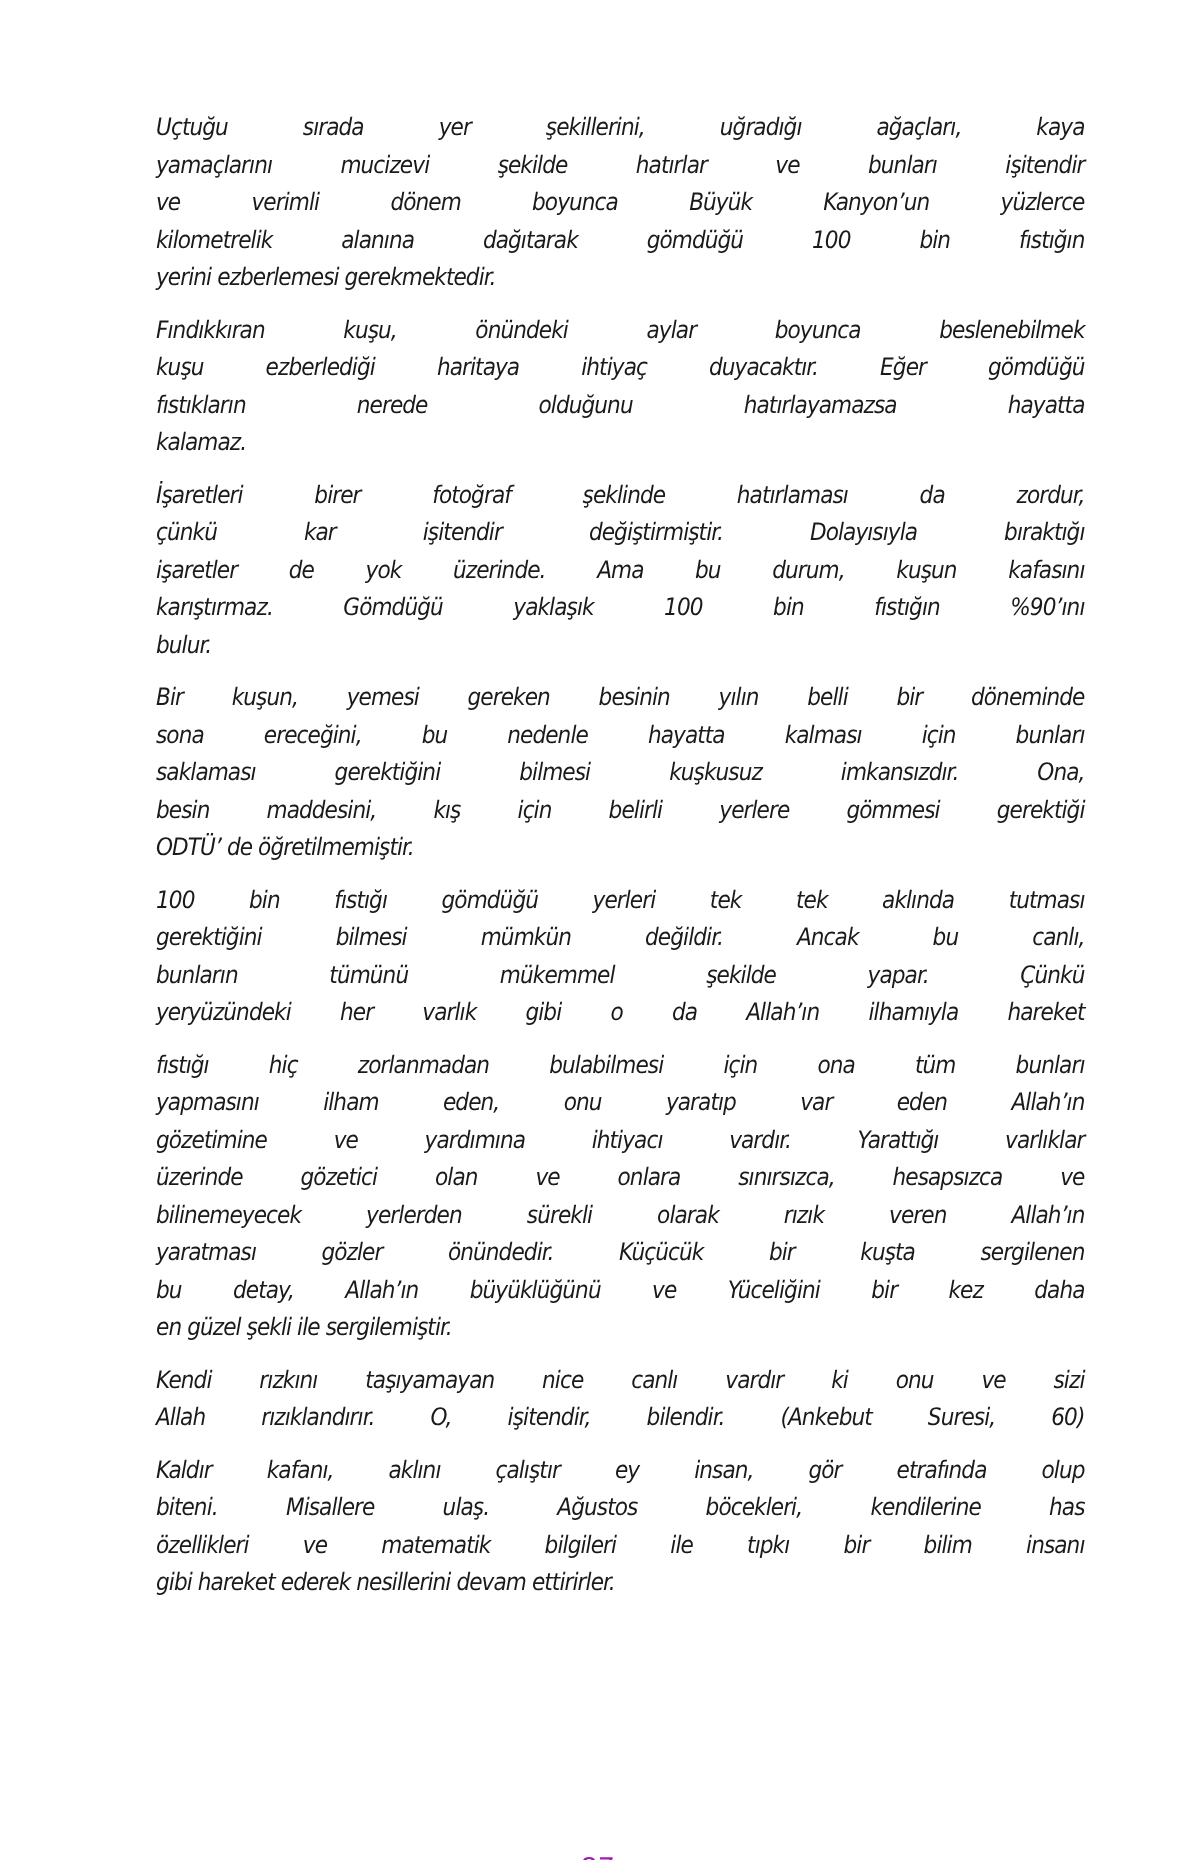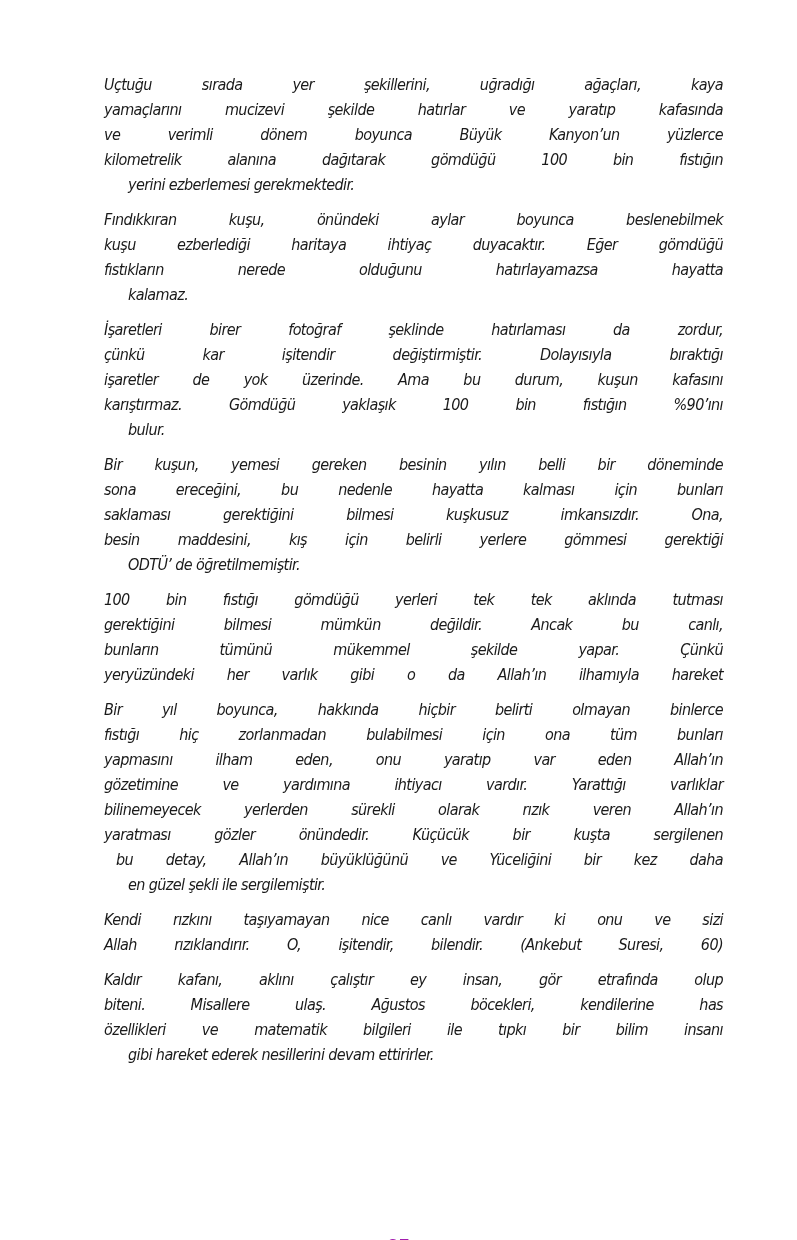--- a/index.html
+++ b/index.html
@@ -32,41 +32,40 @@
     }
     .line {
       display: block;
       text-align: justify;
       text-align-last: justify;
       white-space: nowrap;
       overflow: visible;
     }
     .line.last {
       text-align-last: left;
-      margin-left: 24px;
     }
     .page-number {
       position: absolute;
       left: 0;
       width: 797px;
       top: 1187px;
       text-align: center;
       font-family: "DejaVu Sans", sans-serif;
       font-size: 18px;
       color: #a21caf;
       margin-top: 48px;
     }
   </style>
 </head>
 <body>
 
 <div class="page">
   <p class="para">
     <span class="line" style="display: block;">Uçtuğu sırada yer şekillerini, uğradığı ağaçları, kaya</span>
-    <span class="line" style="display: block;">yamaçlarını mucizevi şekilde hatırlar ve yaratıp kafasında</span>
+    <span class="line" style="display: block;">yamaçlarını mucizevi şekilde hatırlar ve bunları işitendir</span>
     <span class="line" style="display: block;">ve verimli dönem boyunca Büyük Kanyon’un yüzlerce</span>
     <span class="line" style="display: block;">kilometrelik alanına dağıtarak gömdüğü 100 bin fıstığın</span>
     <span class="line last" style="display: block;">yerini ezberlemesi gerekmektedir.</span>
   </p>
   <p class="para">
     <span class="line" style="display: block;">Fındıkkıran kuşu, önündeki aylar boyunca beslenebilmek</span>
     <span class="line" style="display: block;">kuşu ezberlediği haritaya ihtiyaç duyacaktır. Eğer gömdüğü</span>
     <span class="line" style="display: block;">fıstıkların nerede olduğunu hatırlayamazsa hayatta</span>
     <span class="line last" style="display: block;">kalamaz.</span>
   </p>
@@ -84,27 +83,27 @@
     <span class="line" style="display: block;">besin maddesini, kış için belirli yerlere gömmesi gerektiği</span>
     <span class="line last" style="display: block;">ODTÜ’ de öğretilmemiştir.</span>
   </p>
   <p class="para">
     <span class="line" style="display: block;">100 bin fıstığı gömdüğü yerleri tek tek aklında tutması</span>
     <span class="line" style="display: block;">gerektiğini bilmesi mümkün değildir. Ancak bu canlı,</span>
     <span class="line" style="display: block;">bunların tümünü mükemmel şekilde yapar. Çünkü</span>
     <span class="line" style="display: block;">yeryüzündeki her varlık gibi o da Allah’ın ilhamıyla hareket</span>
   </p>
   <p class="para">
-    <span class="line" style="display: block;">Bir yıl boyunca, hakkında hiçbir belirti olmayan binlerce</span>
     <span class="line" style="display: block;">fıstığı hiç zorlanmadan bulabilmesi için ona tüm bunları</span>
     <span class="line" style="display: block;">yapmasını ilham eden, onu yaratıp var eden Allah’ın</span>
     <span class="line" style="display: block;">gözetimine ve yardımına ihtiyacı vardır. Yarattığı varlıklar</span>
+    <span class="line" style="display: block;">üzerinde gözetici olan ve onlara sınırsızca, hesapsızca ve</span>
     <span class="line" style="display: block;">bilinemeyecek yerlerden sürekli olarak rızık veren Allah’ın</span>
     <span class="line" style="display: block;">yaratması gözler önündedir. Küçücük bir kuşta sergilenen</span>
-    <span class="line" style="display: block; margin-left: 12px;">bu detay, Allah’ın büyüklüğünü ve Yüceliğini bir kez daha</span>
+    <span class="line" style="display: block;">bu detay, Allah’ın büyüklüğünü ve Yüceliğini bir kez daha</span>
     <span class="line last" style="display: block;">en güzel şekli ile sergilemiştir.</span>
   </p>
   <p class="para">
     <span class="line" style="display: block;">Kendi rızkını taşıyamayan nice canlı vardır ki onu ve sizi</span>
     <span class="line" style="display: block;">Allah rızıklandırır. O, işitendir, bilendir. (Ankebut Suresi, 60)</span>
   </p>
   <p class="para">
     <span class="line" style="display: block;">Kaldır kafanı, aklını çalıştır ey insan, gör etrafında olup</span>
     <span class="line" style="display: block;">biteni. Misallere ulaş. Ağustos böcekleri, kendilerine has</span>
     <span class="line" style="display: block;">özellikleri ve matematik bilgileri ile tıpkı bir bilim insanı</span>

